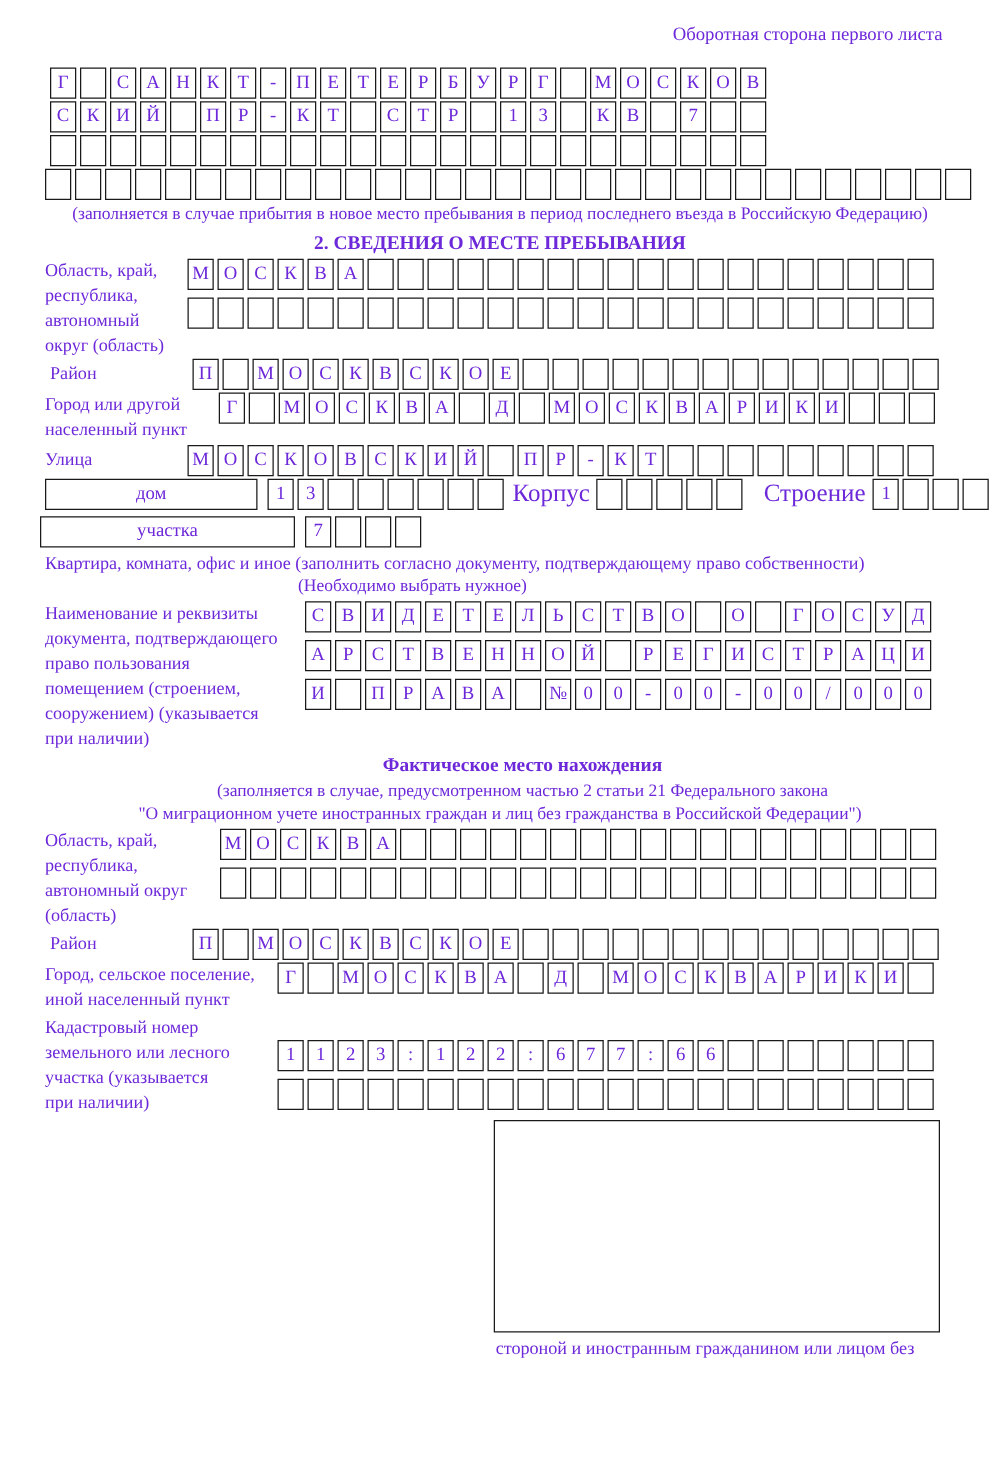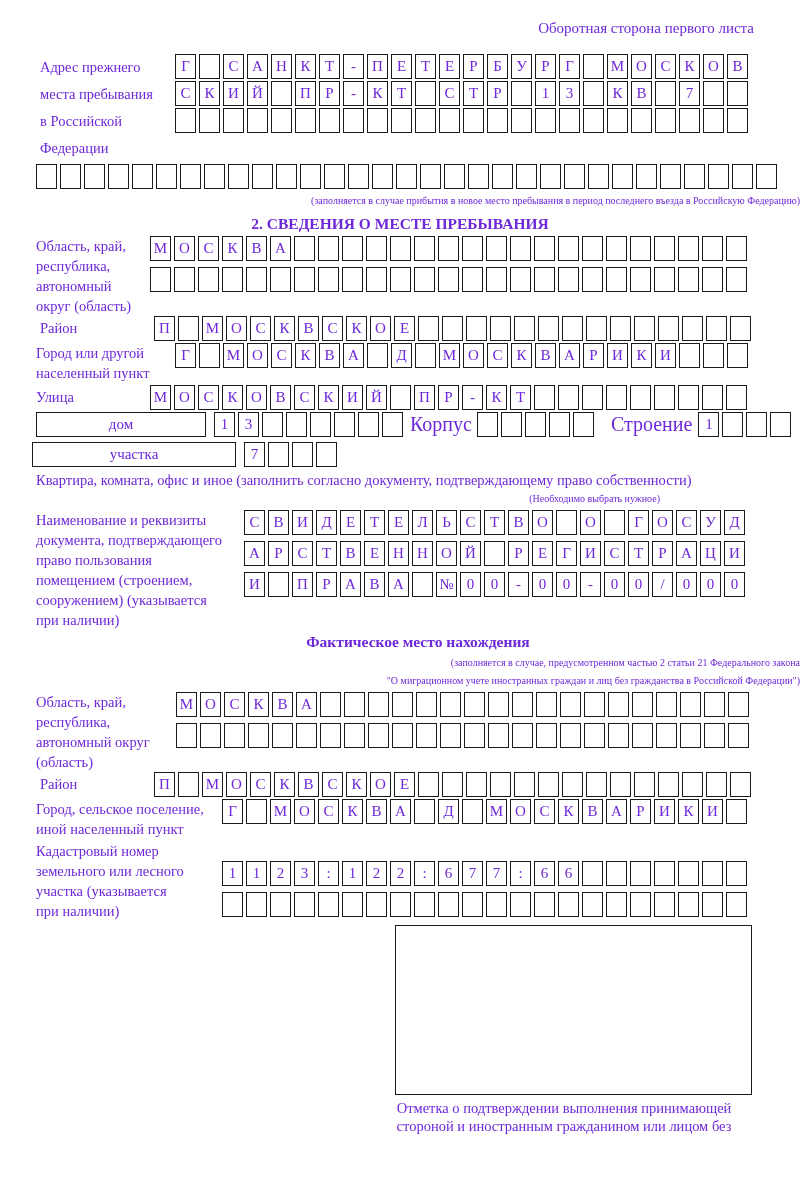--- a/index.html
+++ b/index.html
@@ -10,46 +10,40 @@
   .pl40{padding-left:40px;} .pl36{padding-left:36px;} .pl32{padding-left:32px;} .pl7{padding-left:7px;}
   .lbl{font-size:14.5px;line-height:20px;flex:none;}
   .lh28{line-height:27px;}
   .w135{width:135px;} .w114{width:114px;} .w139{width:139px;} .w208{width:208px;} .w140{width:140px;} .w186{width:186px;}
   .rows{display:flex;flex-direction:column;}
   .cells{display:flex;flex-wrap:nowrap;margin-bottom:2px;}
   .cells:last-child{margin-bottom:0;}
   .gap6{margin-bottom:6px;}
   .cell{box-sizing:border-box;flex:none;width:21px;height:25px;border:1.6px solid #1a1a1a;margin-right:3px;
         display:flex;align-items:center;justify-content:center;font-size:15px;background:#fff;}
-  .caption{font-size:10px;text-align:right;line-height:18px;}
+  .caption{font-size:14px;text-align:center;line-height:18px;}
   .h2{font-size:15.5px;font-weight:bold;text-align:center;line-height:20px;}
   .labelbox{box-sizing:border-box;flex:none;height:25px;border:1.6px solid #1a1a1a;display:flex;
             align-items:center;justify-content:center;font-size:15px;}
   .inline-lbl{font-size:20px;line-height:25px;flex:none;}
   .cbox{box-sizing:border-box;flex:none;width:23px;height:26px;border:1.6px solid #1a1a1a;display:flex;
         align-items:center;justify-content:center;font-size:15px;}
   .stay span{line-height:26px;}
   .stamp{box-sizing:border-box;width:357px;height:170px;border:1.6px solid #1a1a1a;margin:4px 0 0 395px;}
   .stampcap{width:396px;margin:4px 0 0 366px;font-size:14.5px;line-height:18px;text-align:center;}
   .mt2{margin-top:2px;padding-left:36px;} .mt3{margin-top:3px;} .mt4{margin-top:4px;} .mt16{margin-top:16px;}
 </style>
 </head>
 <body>
 
 <div class="page">
 
   <div class="topnote">Оборотная сторона первого листа</div>
 
   <div class="frow pl40 mt16">
-    <div class="lbl lh28 w135">
-      <div>Адрес прежнего</div>
-      <div>места пребывания</div>
-      <div>в Российской</div>
-      <div>Федерации</div>
-    </div>
     <div class="rows">
       <div class="cells">
           <span class="cell">Г</span>
           <span class="cell"></span>
           <span class="cell">С</span>
           <span class="cell">А</span>
           <span class="cell">Н</span>
           <span class="cell">К</span>
           <span class="cell">Т</span>
           <span class="cell">-</span>
@@ -630,18 +624,17 @@
           <span class="cell"></span>
           <span class="cell"></span>
           <span class="cell"></span>
           <span class="cell"></span>
         </div>
     </div>
   </div>
 
   <div class="stamp"></div>
   <div class="stampcap">
-    <div>Отметка о подтверждении выполнения принимающей</div>
     <div>стороной и иностранным гражданином или лицом без</div>
 
   </div>
 
 </div>
 
 </body></html>

